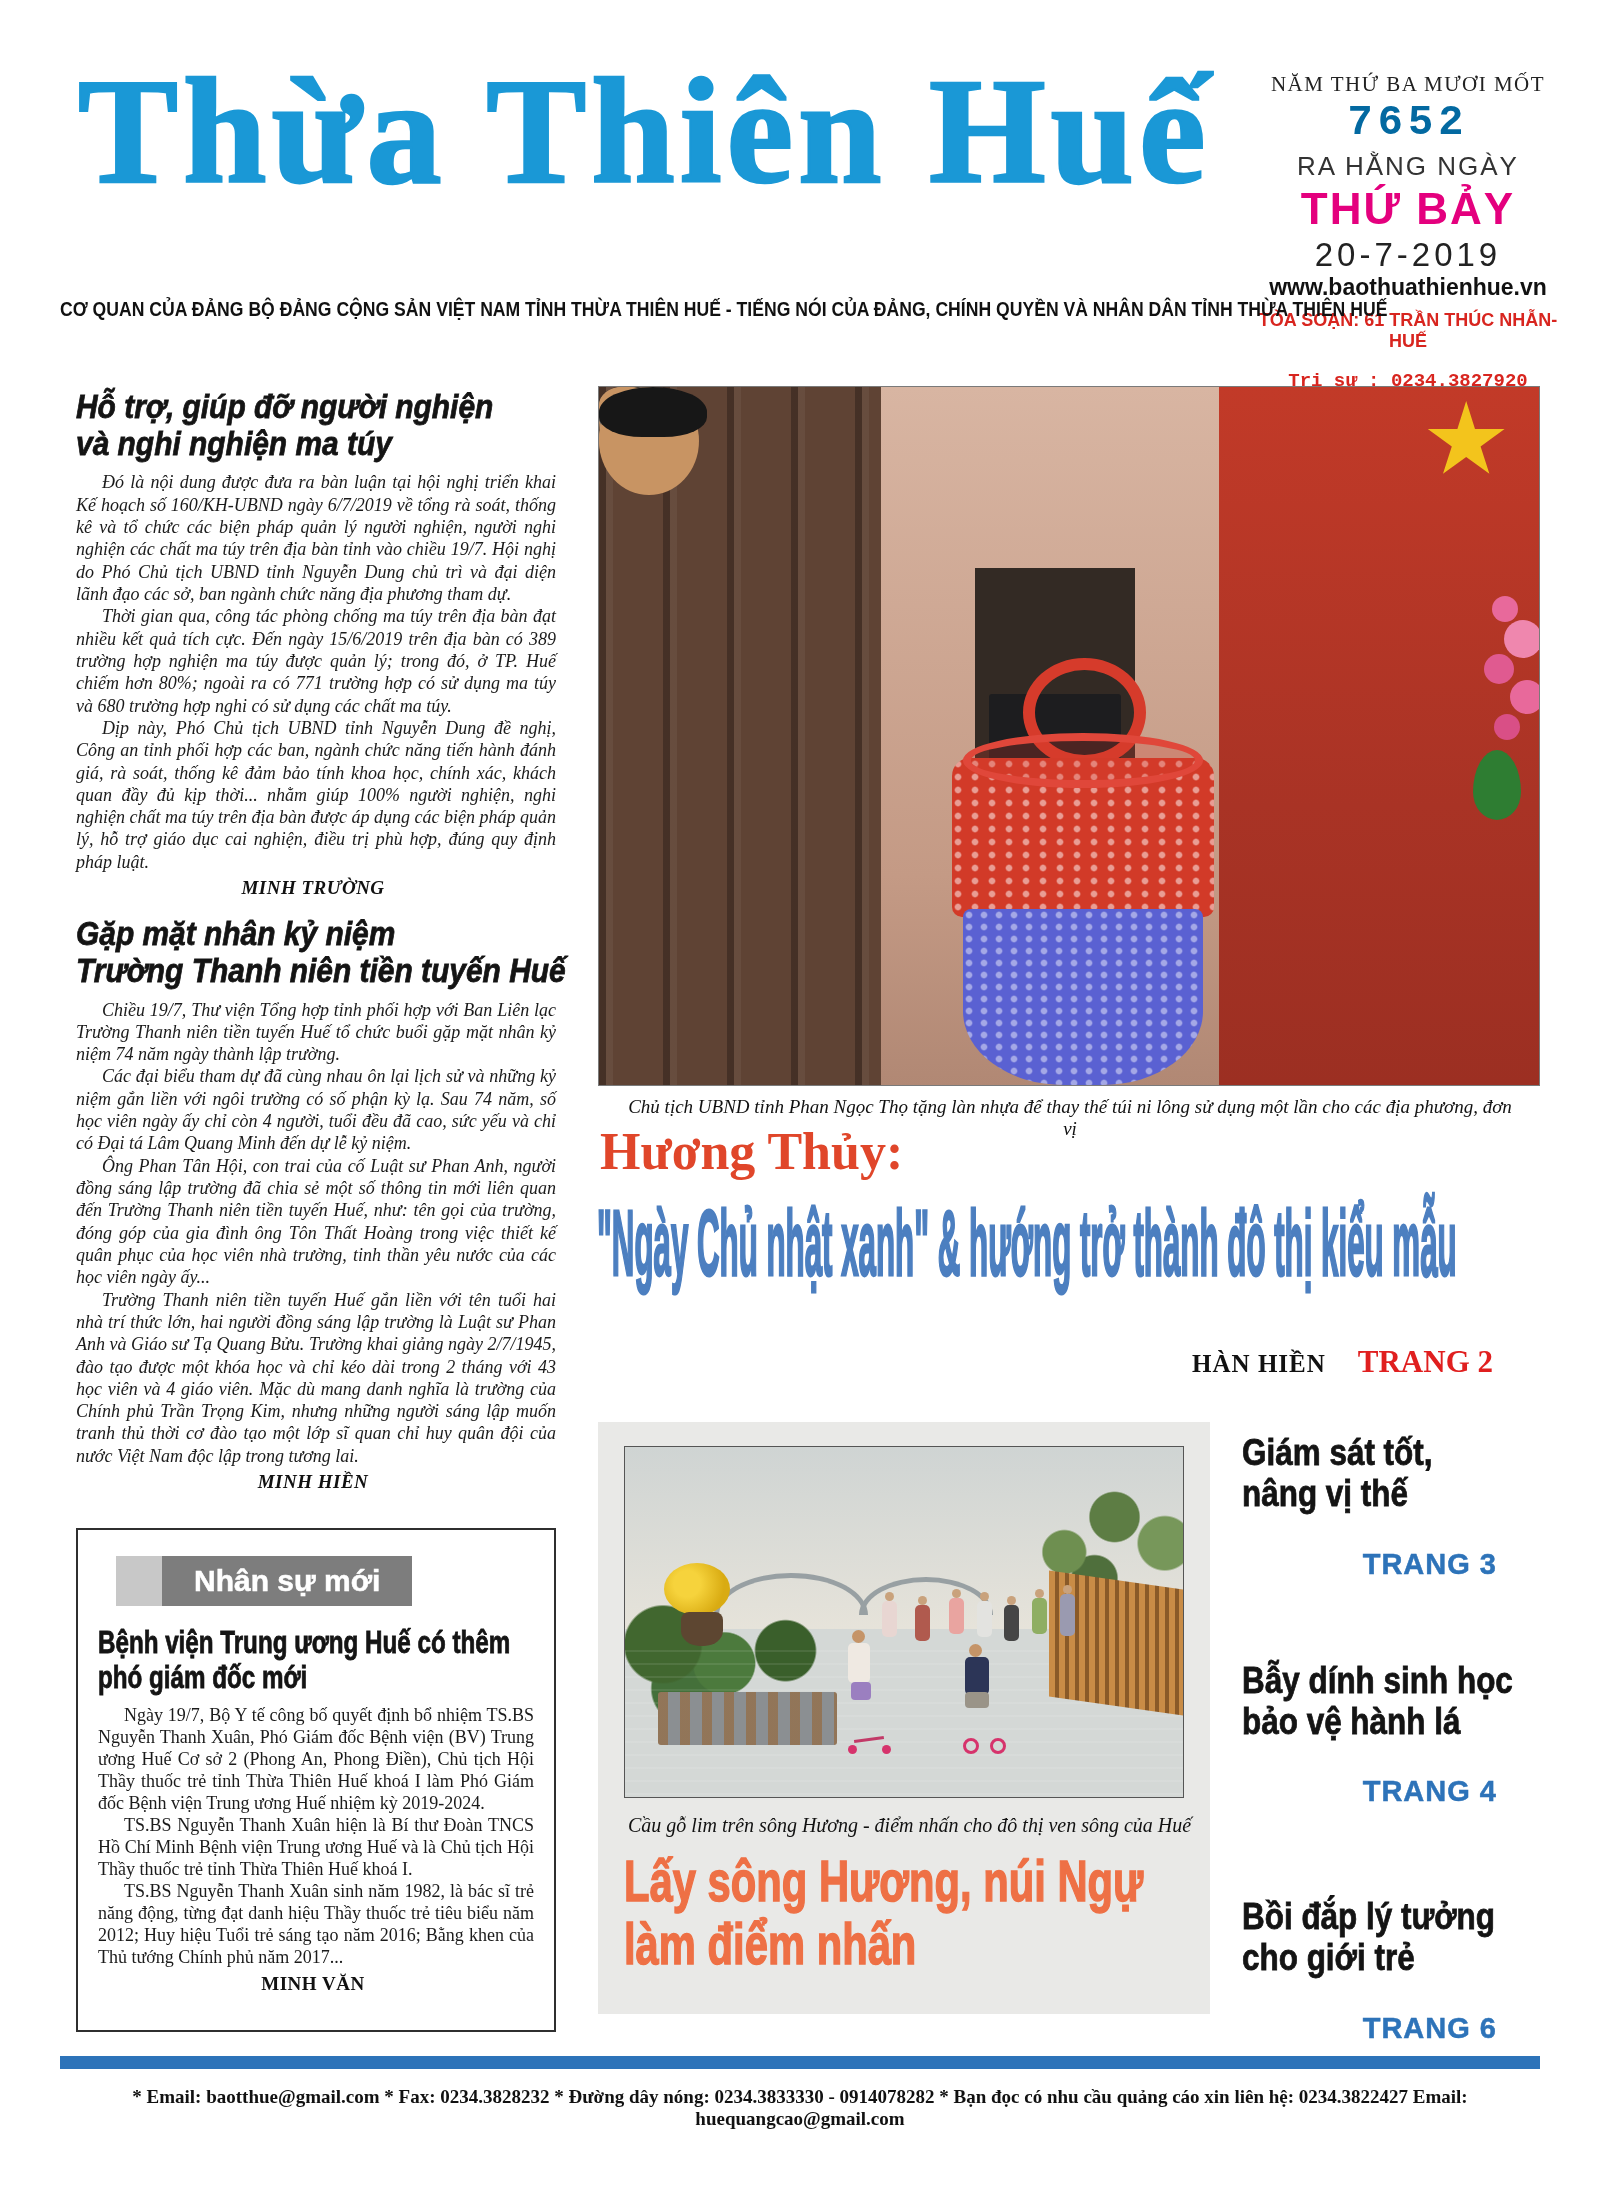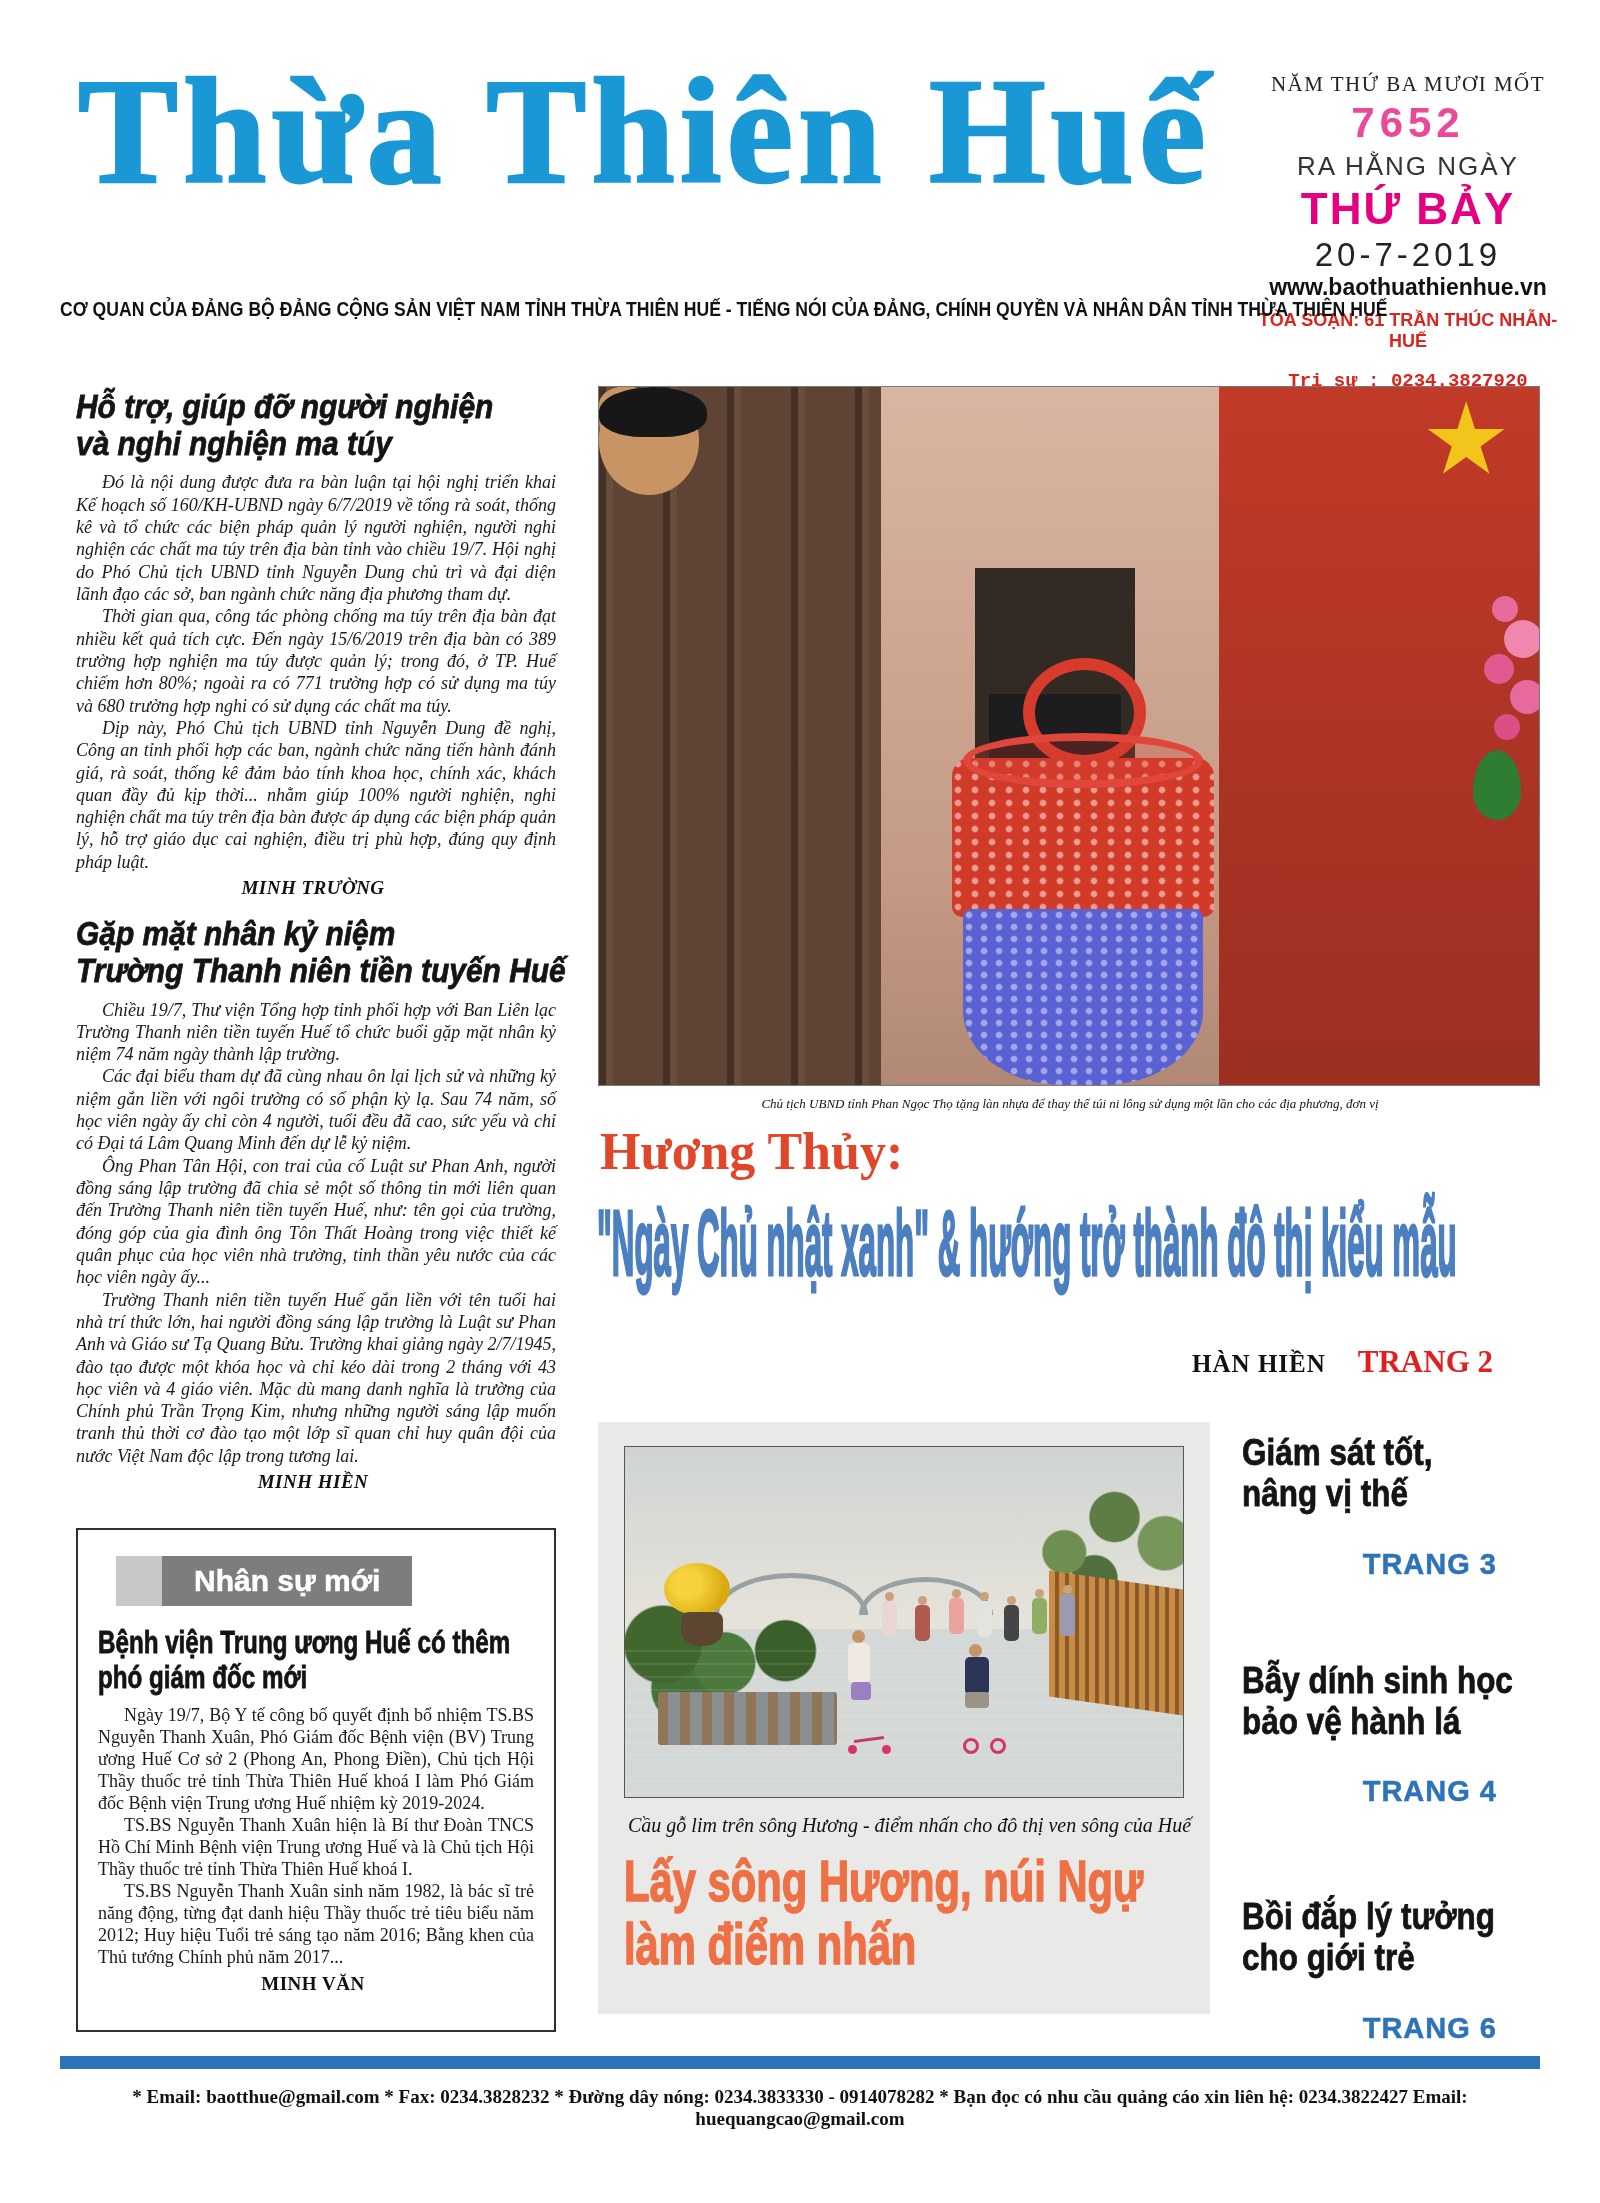--- a/index.html
+++ b/index.html
@@ -5,21 +5,21 @@
   html,body{margin:0;padding:0;}
   body{width:1600px;height:2203px;position:relative;background:#ffffff;
        font-family:"Liberation Serif", serif;color:#111;overflow:hidden;}
   .abs{position:absolute;}
 
   
   .masthead-title{left:78px;top:30px;font-family:"Liberation Serif",serif;font-weight:bold;
     font-size:150px;line-height:1.35;color:#1a98d6;letter-spacing:5px;-webkit-text-stroke:2.5px #1a98d6;white-space:nowrap;}
   .info-box{left:1242px;top:72px;width:332px;text-align:center;}
   .info-year{font-size:21px;letter-spacing:1.5px;color:#222;font-family:"Liberation Serif",serif;}
-  .info-issue{font-size:42px;font-weight:bold;color:#ec4899;font-family:Liberation Sans, sans-serif;letter-spacing:5px;margin-top:2px;}
+  .info-issue{font-size:42px;font-weight:bold;color:#0369a1;font-family:Liberation Mono, monospace;letter-spacing:5px;margin-top:2px;}
   .info-freq{font-size:26px;color:#333;font-family:"Liberation Sans",sans-serif;letter-spacing:2px;margin-top:4px;}
   .info-day{font-size:44px;font-weight:bold;color:#e4007e;font-family:"Liberation Sans",sans-serif;letter-spacing:2px;margin-top:2px;}
   .info-date{font-size:33px;color:#222;font-family:"Liberation Sans",sans-serif;letter-spacing:4px;margin-top:2px;}
   .info-web{font-size:23px;font-weight:bold;color:#111;font-family:"Liberation Sans",sans-serif;}
   .info-addr{font-size:18px;font-weight:bold;color:#d8251f;font-family:"Liberation Sans",sans-serif;margin-top:9px;}
   .info-phone{font-size:19px;font-weight:bold;color:#d8251f;font-family:Liberation Mono, monospace;margin-top:18px;}
   .tagline{left:60px;top:298px;width:1330px;transform:scaleX(0.88);transform-origin:0 0;
     font-family:"Liberation Sans",sans-serif;font-weight:bold;font-size:20px;color:#111;text-align:center;white-space:nowrap;}
 
   
@@ -76,21 +76,21 @@
   .p1-man-right .hand2{left:62%;top:82%;width:58px;height:44px;border-radius:45%;background:#c89463;}
   .p1-baskets{left:37%;top:40%;width:29%;height:60%;}
   .p1-baskets .handle{left:28%;top:-2%;width:45%;height:26%;border:12px solid #d63b2b;border-radius:50%;background:transparent;box-sizing:border-box;}
   .p1-baskets .rim1{left:6%;top:16%;width:88%;height:13%;border:8px solid #e0473a;border-radius:50%;background:rgba(214,59,43,.25);box-sizing:border-box;}
   .p1-baskets .red{left:2%;top:22%;width:96%;height:38%;background-color:#d23a28;
     background-image:radial-gradient(circle at 6px 6px,rgba(255,255,255,.5) 2.5px,transparent 4px);background-size:17px 13px;
     border-radius:18px 18px 10px 10px;}
   .p1-baskets .blue{left:6%;top:58%;width:88%;height:42%;background-color:#5a61d2;
     background-image:radial-gradient(circle at 6px 6px,rgba(255,255,255,.45) 2.5px,transparent 4px);background-size:15px 12px;
     border-radius:8px 8px 42% 42%;}
-  .p1-caption{left:620px;top:1096px;width:900px;text-align:center;font-style:italic;font-size:13px;color:#111;}
+  .p1-caption{left:620px;top:1096px;width:900px;text-align:center;font-style:italic;font-size:19px;color:#111;}
 
   
   .kicker{left:600px;top:1122px;font-family:"Liberation Serif",serif;font-weight:bold;font-size:52px;color:#e0462a;}
   .feature-headline{left:597px;top:1186px;width:2780px;transform:scaleX(0.34);transform-origin:0 0;
     font-family:"Liberation Sans",sans-serif;font-weight:bold;font-size:92px;line-height:1.25;color:#4c7fc0;
     -webkit-text-stroke:3px #4c7fc0;white-space:nowrap;}
   .feature-byline{left:600px;top:1344px;width:893px;text-align:right;}
   .feature-byline .author{font-weight:bold;font-size:25px;letter-spacing:1px;color:#111;}
   .feature-byline .pref{font-weight:bold;font-size:31px;color:#e01f1f;margin-left:28px;}
 

